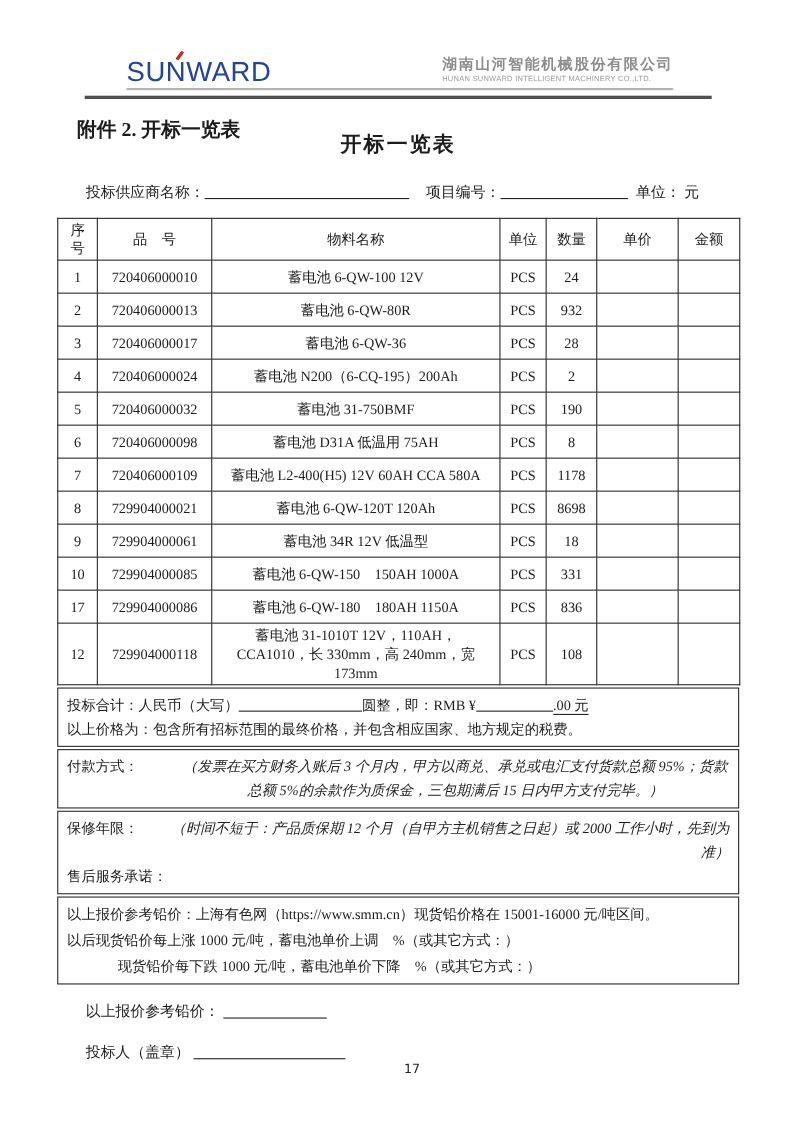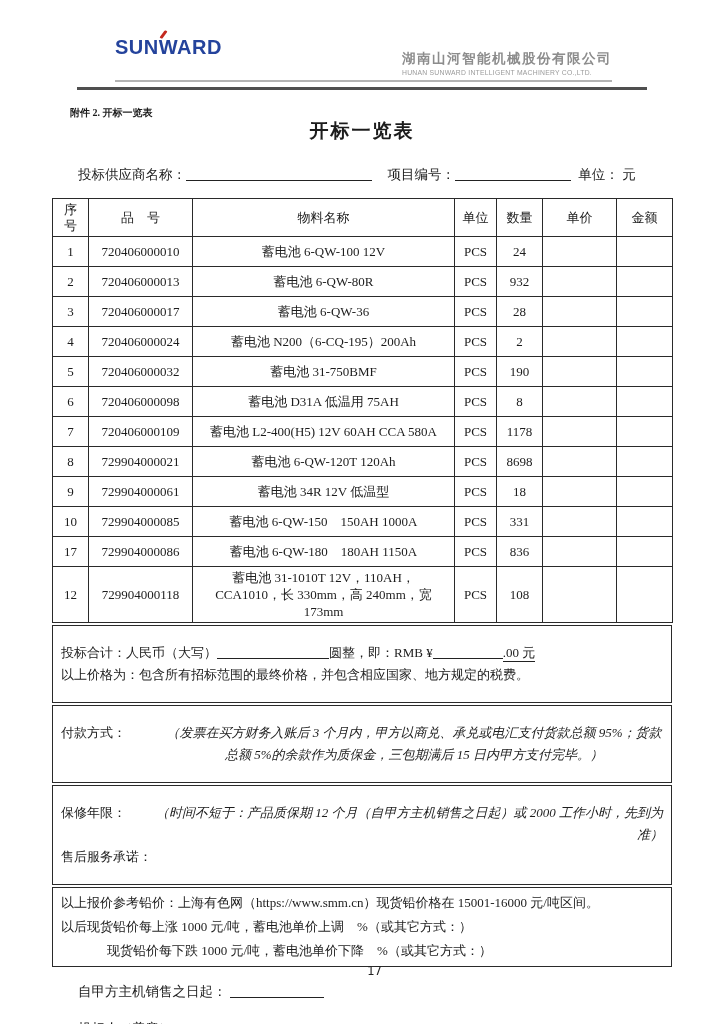--- a/index.html
+++ b/index.html
@@ -4,56 +4,56 @@
 <style>
   html,body { margin:0; padding:0; background:#e9e9e9; }
   .page {
     position:relative; width:724px; height:1024px; background:#ffffff;
     margin:0 auto; overflow:hidden;
     font-family:"Liberation Serif","DejaVu Serif",serif; color:#1c1c1c;
   }
   
   .header { position:relative; height:92px; }
   .logo {
-    position:absolute; left:115px; top:36px;
+    position:absolute; left:115px; top:52px;
     font-family:"Liberation Sans","DejaVu Sans",sans-serif;
-    font-weight:bold; font-size:20px; letter-spacing:0.5px; color:#24439c;
+    font-weight:normal; font-size:25px; letter-spacing:0.5px; color:#24439c;
   }
   .logo .tick {
     position:absolute; left:47px; top:-6px; width:3px; height:9px;
     background:#c4291f; transform:rotate(24deg) skewX(-12deg); border-radius:1px;
   }
   .company { position:absolute; right:112px; top:50px; text-align:left;
     font-family:"Liberation Sans","DejaVu Sans",sans-serif; }
   .company-cn { font-size:13.5px; font-weight:bold; letter-spacing:1.5px; color:#8c8c8c; }
   .company-en { font-size:6.8px; letter-spacing:0.25px; color:#9a9a9a; margin-top:1px; }
   .hr1 { position:absolute; left:115px; top:80px; width:497px; height:2px; background:#b3b3b3; }
   .hr2 { position:absolute; left:77px; top:87px; width:570px; height:3px; background:#4f4f4f; }
   
   .title-area { position:relative; height:74px; }
-  .attachment-label { position:absolute; left:70px; top:14px; font-size:10px; font-weight:bold; }
+  .attachment-label { position:absolute; left:70px; top:14px; font-size:18px; font-weight:bold; }
   .page-title { position:absolute; left:0; right:0; top:26px; text-align:center;
     font-size:19px; font-weight:bold; letter-spacing:2px; }
   
   .form-line { margin:0 0 0 78px; height:22px; font-size:13.5px; white-space:nowrap; }
   .ublank { display:inline-block; height:14px; border-bottom:1.5px solid #222; vertical-align:-2px; }
   .utext  { border-bottom:1.5px solid #222; padding-bottom:1px; }
   .ml12 { margin-left:12px; } .ml14 { margin-left:4px; }
   
   table.bid { border-collapse:collapse; table-layout:fixed; margin:10px 0 0 52px;
     width:620px; font-size:13px; }
   table.bid th, table.bid td { border:1px solid #2a2a2a; text-align:center;
     font-weight:normal; padding:2px 3px; overflow:hidden; }
   table.bid thead tr { height:38px; }
   table.bid tbody tr { height:30px; }
   .seq-head { display:inline-block; width:16px; line-height:16px; }
   .material-cell { white-space:pre-line; line-height:17px; }
   
   .box { box-sizing:border-box; width:620px; margin:2px 0 0 52px;
-    border:1px solid #2a2a2a; padding:16px 8px; font-size:13px; line-height:22px; }
+    border:1px solid #2a2a2a; padding:4px 8px; font-size:13px; line-height:22px; }
   .sum-line1 { white-space:nowrap; }
   .flexrow { display:flex; }
   .sec-label { flex:0 0 auto; }
   .pay-label { width:104px; }
   .war-label { width:90px; }
   .italic-txt { font-style:italic; flex:1;text-align:right; }
   .pay-txt { text-align:center; }
   .lead-box { line-height:24px; padding:3px 8px; }
   .lead-flex { display:flex; }
   .indent46 { padding-left:46px; }
@@ -253,21 +253,21 @@
       <span>）</span>
     </div>
     <div class="lead-flex">
       <span class="indent46">现货铅价每下跌 1000 元/吨，蓄电池单价下降　%（或其它方式：</span>
       <span>）</span>
     </div>
   </div>
 
   <div class="signature-area">
     <div class="sig-line">
-      <span>自甲方主机销售之日起：</span> <span class="ublank" style="width:94px"></span>
+      <span>以上报价参考铅价：</span> <span class="ublank" style="width:94px"></span>
     </div>
     <div class="sig-line">
       <span>投标人（盖章）</span> <span class="ublank" style="width:138px"></span>
     </div>
   </div>
 
   <div class="page-number">17</div>
 
 </div>
 

